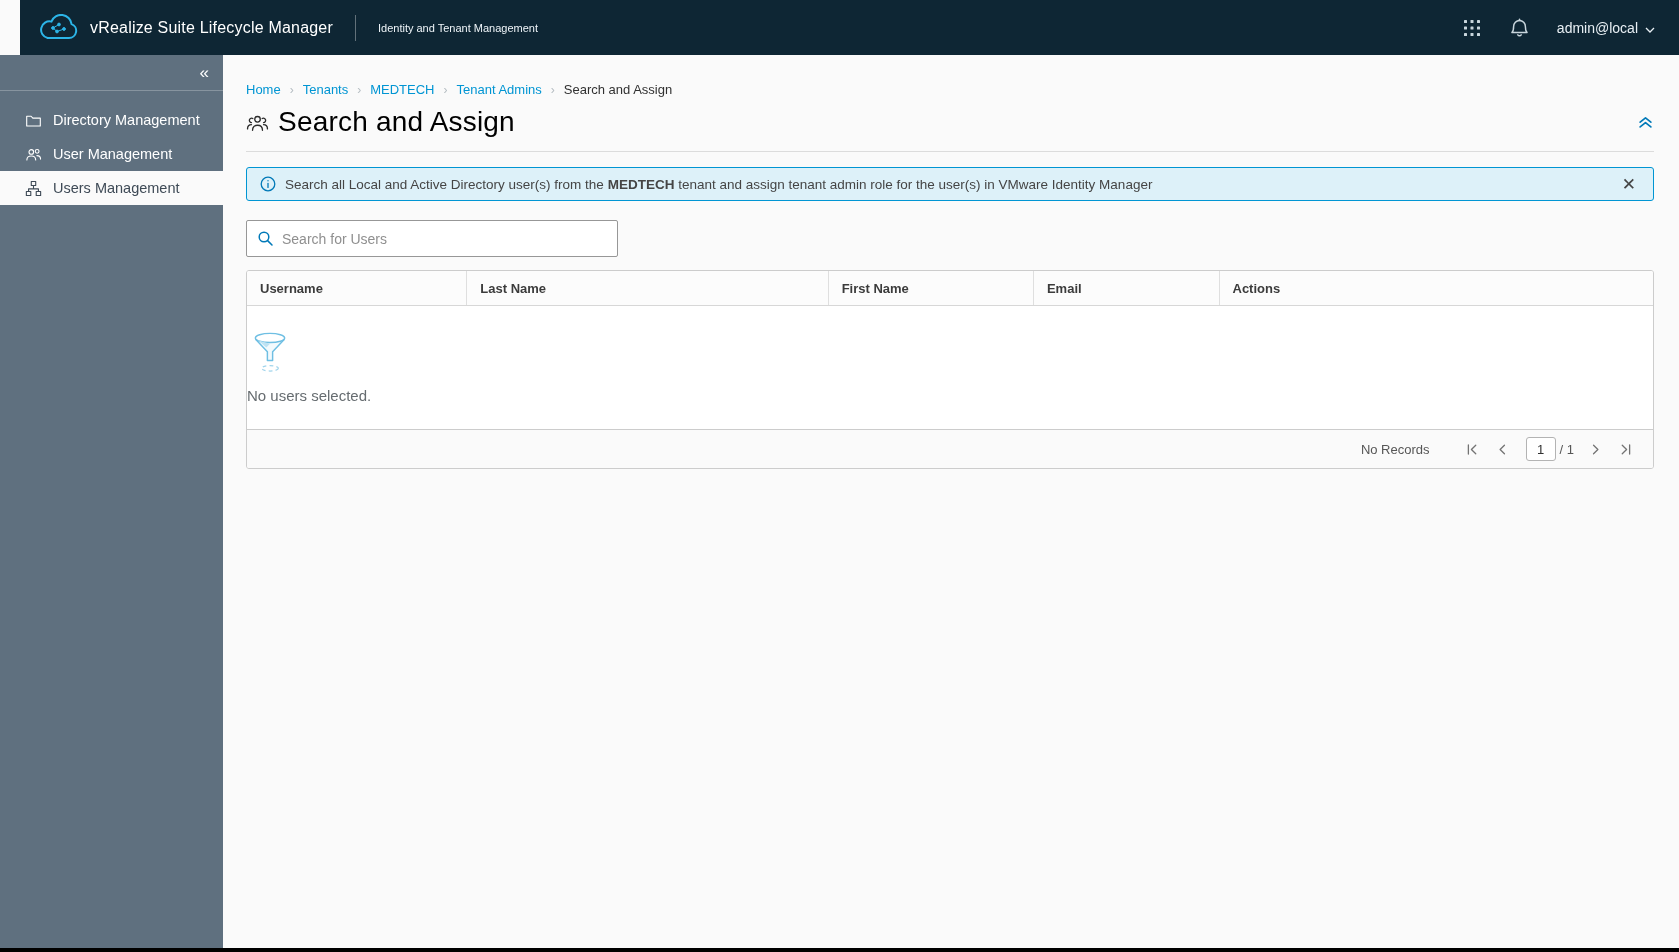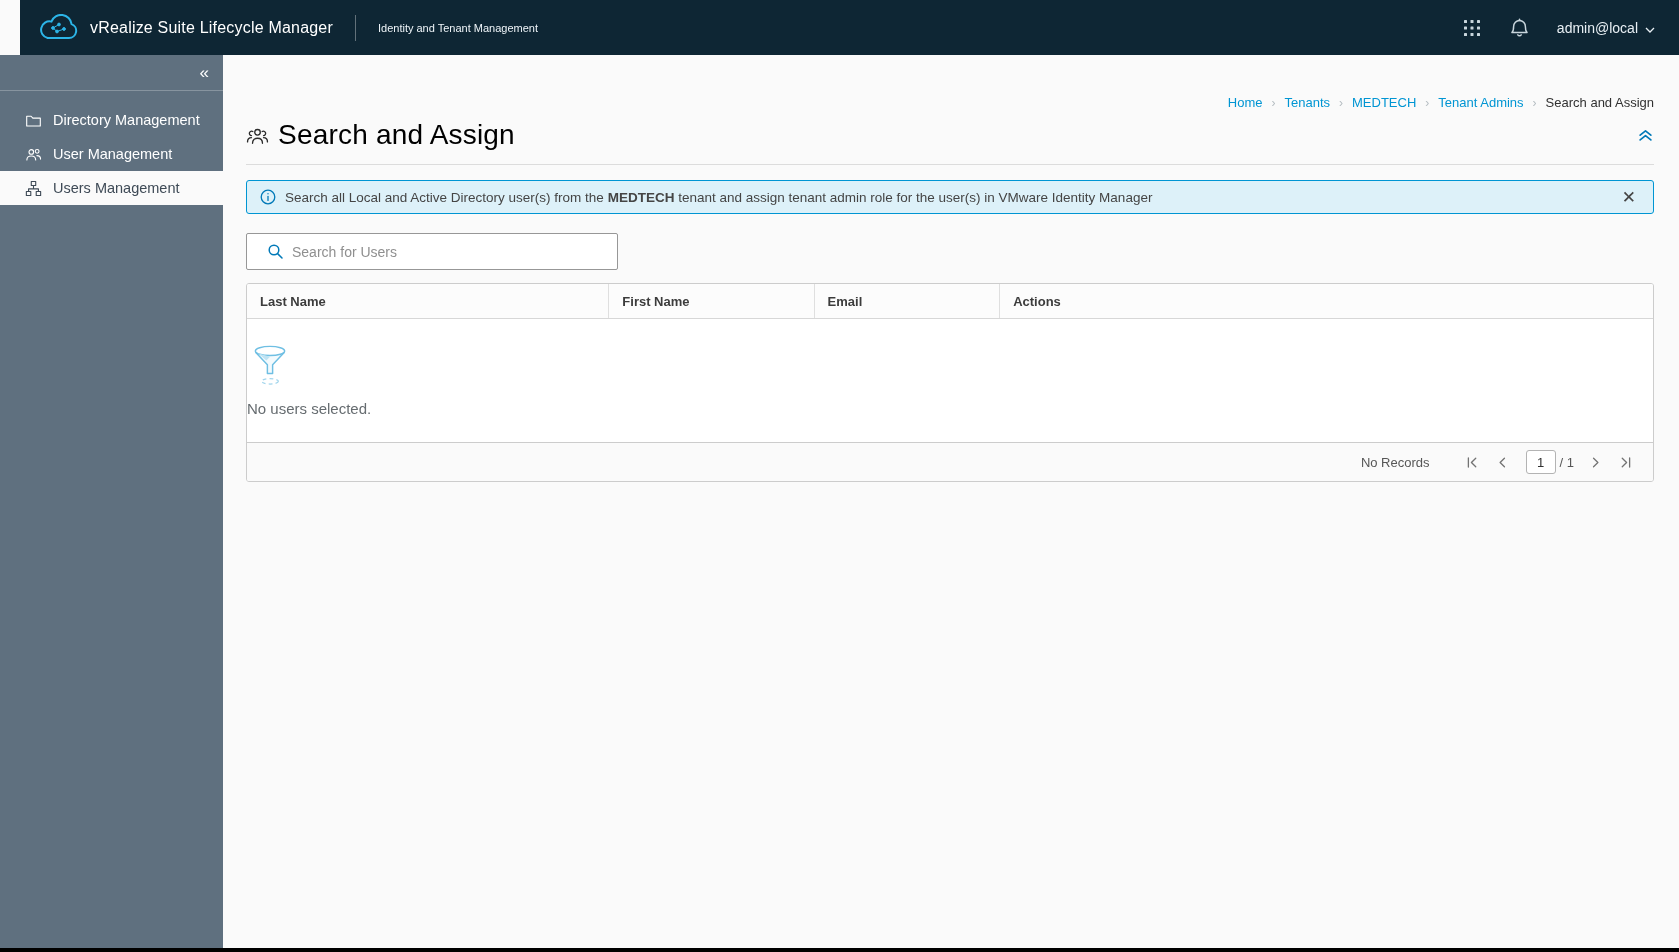--- a/index.html
+++ b/index.html
@@ -25,42 +25,42 @@
   .collapse-glyph { color:#ffffff; font-size:17px; cursor:pointer; line-height:1; }
   .nav { padding-top:12px; }
   .nav-item { height:34px; display:flex; align-items:center; gap:11px; padding-left:25px;
     color:#ffffff; font-size:14.5px; cursor:pointer; }
   .nav-item .ni-icon { width:17px; height:17px; flex:none; display:flex; }
   .nav-item.selected { background:#fafafa; color:#3e4a56; }
 
   .main { flex:1; background:#fafafa; padding:0 25px 0 23px; position:relative; }
 
   
-  .breadcrumb { margin-top:40px; font-size:13px; display:flex; align-items:center; gap:9px;justify-content:flex-end; }
+  .breadcrumb { margin-top:27px; font-size:13px; display:flex; align-items:center; gap:9px; }
   .breadcrumb a { color:#0095d3; text-decoration:none; cursor:pointer; }
   .crumb-sep { color:#b5bdc2; font-size:12px; }
   .crumb-current { color:#313131; }
 
   
   .title-row { margin-top:9px; display:flex; align-items:center; }
   .title-icon { width:23px; height:22px; margin-right:9px; display:flex; }
   h1.page-title { font-size:28px; font-weight:400; color:#000; letter-spacing:.2px; }
   .panel-collapse { margin-left:auto; width:16px; height:16px; cursor:pointer; display:flex; }
   .section-divider { border:none; border-top:1px solid #dcdcdc; margin-top:13px; }
 
   
   .banner { margin-top:15px; height:31px; background:#ddf1f9; border:1px solid #0095d3;
     border-radius:3px; display:flex; align-items:center; padding:16px 13px; }
   .banner-icon { width:16px; height:16px; margin-right:9px; flex:none; display:flex; }
   .banner-text { font-size:13.5px; color:#454545; }
   .banner-close { margin-left:auto; font-size:17px; color:#454545; cursor:pointer; line-height:1; padding:2px 4px; }
 
   
   .search-box { margin-top:19px; width:372px; height:37px; background:#fff;
-    border:1px solid #979797; border-radius:2px; display:flex; align-items:center; padding:0 20px; }
+    border:1px solid #979797; border-radius:2px; display:flex; align-items:center; padding:0 10px; }
   .search-box .mag { width:17px; height:17px; margin-right:8px; flex:none; display:flex; }
   .search-box input { border:none; outline:none; flex:1; font-size:14px; color:#313131;
     font-family:inherit; background:transparent; }
   .search-box input::placeholder { color:#8f8f8f; }
 
   
   .grid { margin-top:13px; border:1px solid #cccccc; border-radius:3px; background:#fff; overflow:hidden; }
   .grid-head { display:flex; height:35px; align-items:center; background:#fcfcfc; border-bottom:1px solid #d7d7d7; }
   .gh-cell { font-size:13px; font-weight:700; color:#3c3c3c; padding-left:13px; height:100%;
     display:flex; align-items:center; }
@@ -231,20 +231,21 @@
         <svg viewBox="0 0 17 17" width="17" height="17" fill="none" stroke="#0079b8" stroke-width="1.5" stroke-linecap="round">
           <circle cx="7" cy="7" r="4.8"></circle>
             <path d="M10.6 10.6 L15 15"></path>
         </svg>
       </span>
       <input type="text" placeholder="Search for Users" style="">
     </div>
 
     <div class="grid">
       <div class="grid-head">
+        <div class="gh-cell c0">Username</div>
         <div class="gh-cell c2">Last Name</div>
         <div class="gh-cell c1">First Name</div>
         <div class="gh-cell c3">Email</div>
         <div class="gh-cell c4">Actions</div>
       </div>
       <div class="grid-body">
         <span class="empty-icon">
           <svg viewBox="0 0 44 40" width="46" height="42" fill="none" stroke-linejoin="round">
             <path d="M8.2 7.8 L19.5 19.8 L19.5 28.2 L24.5 28.2 L24.5 19.8 L35.8 7.8" stroke="#6fbfe3" stroke-width="1.4" fill="#f3fafd"></path>
             <ellipse cx="22" cy="6.6" rx="14" ry="4.4" stroke="#6fbfe3" stroke-width="1.4" fill="#ffffff"></ellipse>

